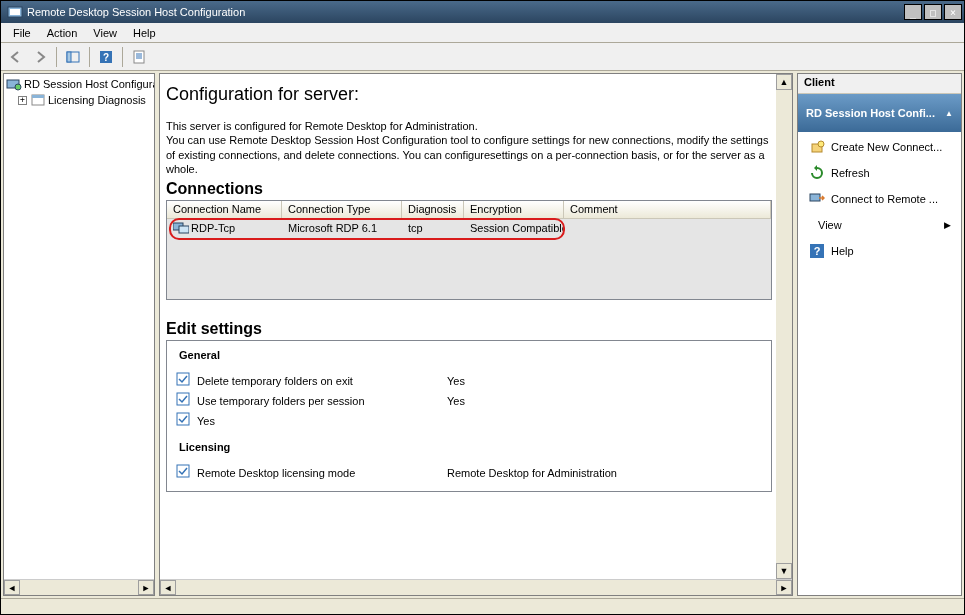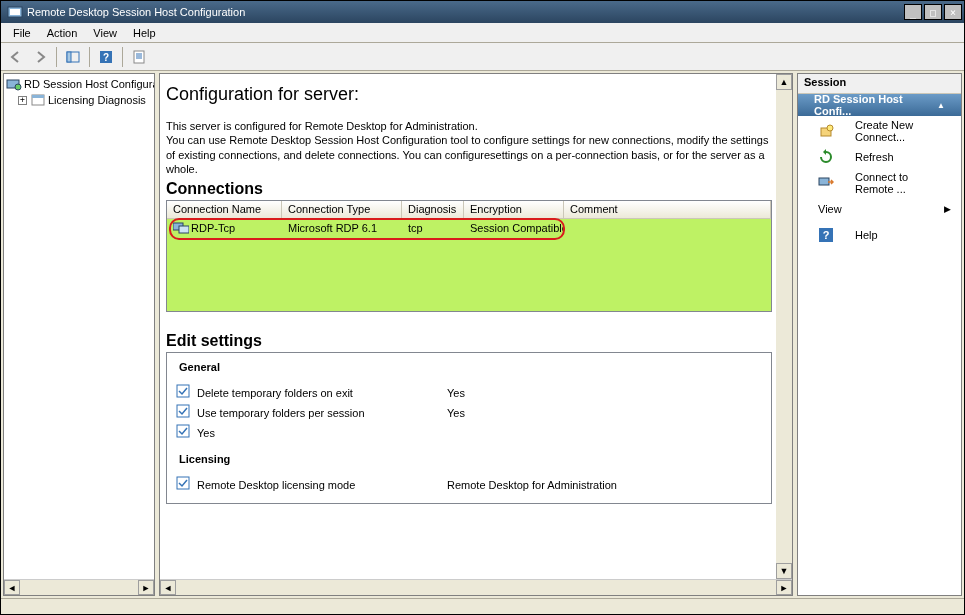--- a/index.html
+++ b/index.html
@@ -28,36 +28,36 @@
   .hscroll{height:16px;background:#ece9d8;border-top:1px solid #ccc;display:flex}
   .hscroll .sb{width:16px;background:#ece9d8;border:1px solid #9e9e9e;display:flex;align-items:center;justify-content:center}
   .hscroll .track{flex:1;background:#ece9d8}
   .vscroll{position:absolute;right:0;top:0;bottom:16px;width:16px;background:#ece9d8;display:flex;flex-direction:column}
   .vscroll .sb{height:16px;background:#ece9d8;border:1px solid #9e9e9e;display:flex;align-items:center;justify-content:center}
   .vscroll .track{flex:1;background:#ece9d8}
   .content-inner{flex:1;overflow:hidden;padding:6px 20px 6px 6px;position:relative}
   .h1{font-size:18px;font-weight:normal;margin:4px 0 14px}
   .desc{font-size:11px;line-height:1.3;color:#000;}
   .h2{font-size:16px;font-weight:bold;margin:4px 0 2px}
-  .listview{border:1px solid #828790;height:112px;background:#bef264;position:relative;margin-bottom:20px}
+  .listview{border:1px solid #828790;height:100px;background:#e5e5e5;position:relative;margin-bottom:20px}
   .lv-head{display:flex;height:18px;background:linear-gradient(#fff,#ece9d8);border-bottom:1px solid #cbc7b8}
   .lv-col{border-right:1px solid #cbc7b8;padding:2px 6px;font-size:11px;overflow:hidden;white-space:nowrap}
   .lv-row{display:flex;height:18px;align-items:center}
   .lv-cell{padding:1px 6px;font-size:11px;overflow:hidden;white-space:nowrap;display:flex;align-items:center}
   .highlight{position:absolute;border:2px solid #d91c1c;border-radius:10px;pointer-events:none}
   .editbox{border:1px solid #828790;padding:6px 8px 12px;background:#fff}
   .group-title{font-weight:bold;font-size:11px;margin:2px 0 6px 4px}
   .setting-row{display:flex;align-items:flex-end;height:20px}
   .setting-row .sicon{width:16px;height:16px;margin-right:6px}
   .setting-row .slabel{width:250px}
   .setting-row .svalue{}
   .actions-head{height:20px;background:#f0f0f0;border-bottom:1px solid #cbc7b8;padding:2px 6px;font-weight:bold}
-  .actions-sub{height:22px;background:linear-gradient(#6b9bc7,#3b6a97);color:#fff;padding:3px 16px;font-weight:bold;display:flex;align-items:center;justify-content:space-between}
+  .actions-sub{height:38px;background:linear-gradient(#6b9bc7,#3b6a97);color:#fff;padding:3px 8px;font-weight:bold;display:flex;align-items:center;justify-content:space-between}
   .actions-list{padding:2px 0}
-  .action-item{display:flex;align-items:center;height:26px;padding:0 20px;gap:21px}
+  .action-item{display:flex;align-items:center;height:26px;padding:0 11px;gap:6px}
   .action-item.sub{padding-left:20px;justify-content:space-between;padding-right:10px}
   .aicon{width:16px;height:16px;display:inline-flex;align-items:center;justify-content:center}
   .statusbar{height:16px;background:#ece9d8;border-top:1px solid #aca899}
   .arrow{font-size:9px}
   .chev{font-size:8px;color:#fff}
   svg{display:block}
 </style>
 </head>
 <body>
 
@@ -254,21 +254,21 @@
             <span class="arrow">◄</span>
           </div>
         <div class="track"></div>
         <div class="sb">
             <span class="arrow">►</span>
           </div>
       </div>
     </div>
 
     <div class="pane actions">
-      <div class="actions-head">Session</div>
+      <div class="actions-head">Client</div>
       <div class="actions-sub">
         <span>RD Session Host Confi...</span>
         <span class="chev">▲</span>
       </div>
       <div class="actions-list" id="actions-list">
           <div class="action-item">
             <span class="aicon">
               <svg width="16" height="16">
                 <rect x="3" y="5" width="10" height="8" fill="#f5d37a" stroke="#b58a2e"></rect>
                 <circle cx="12" cy="5" r="3" fill="#ffea7a" stroke="#b58a2e"></circle>

